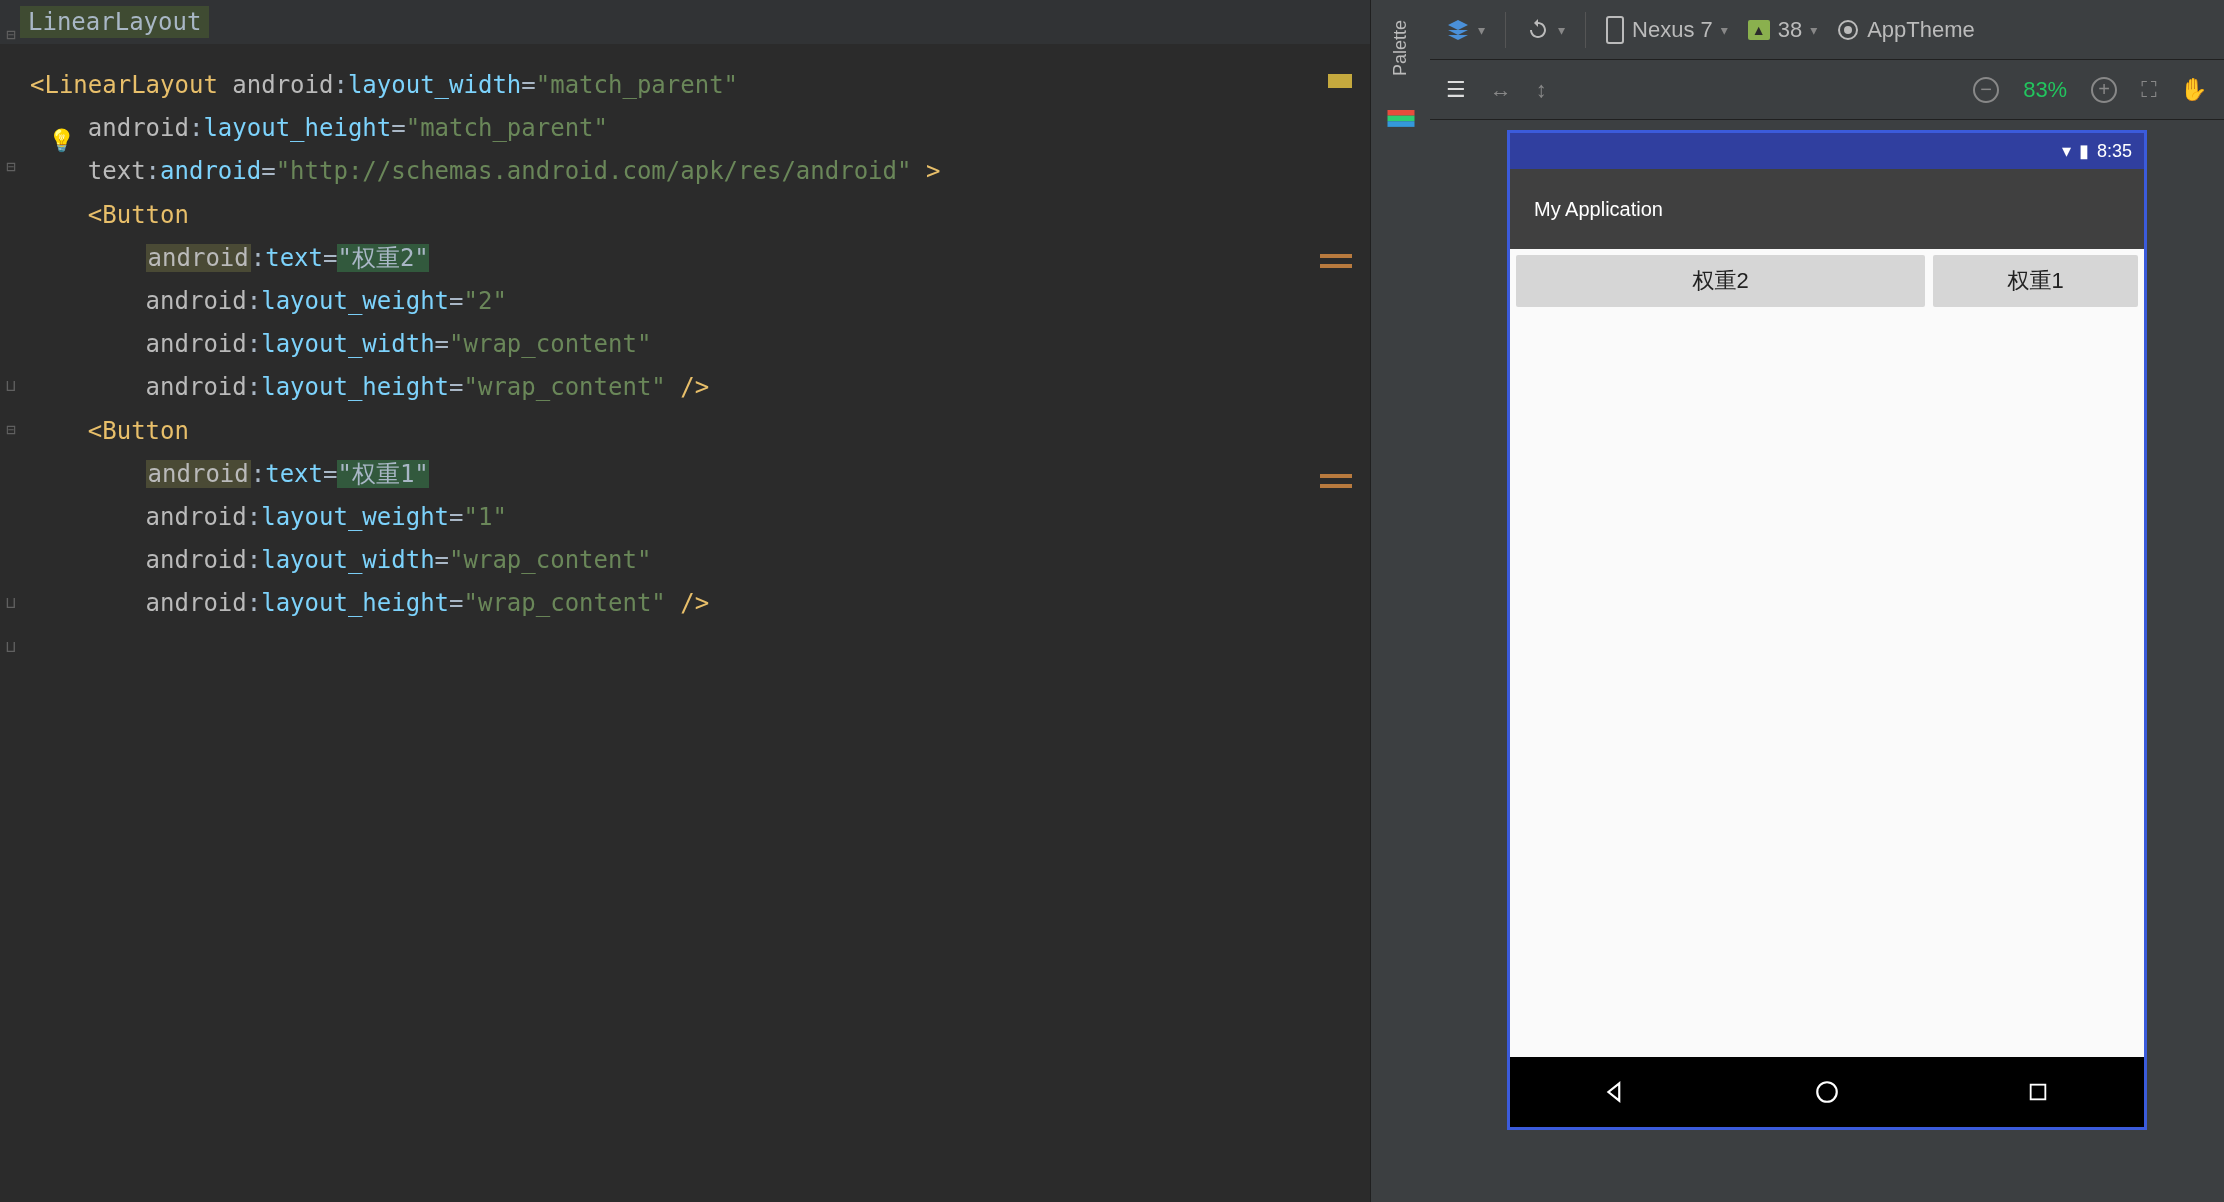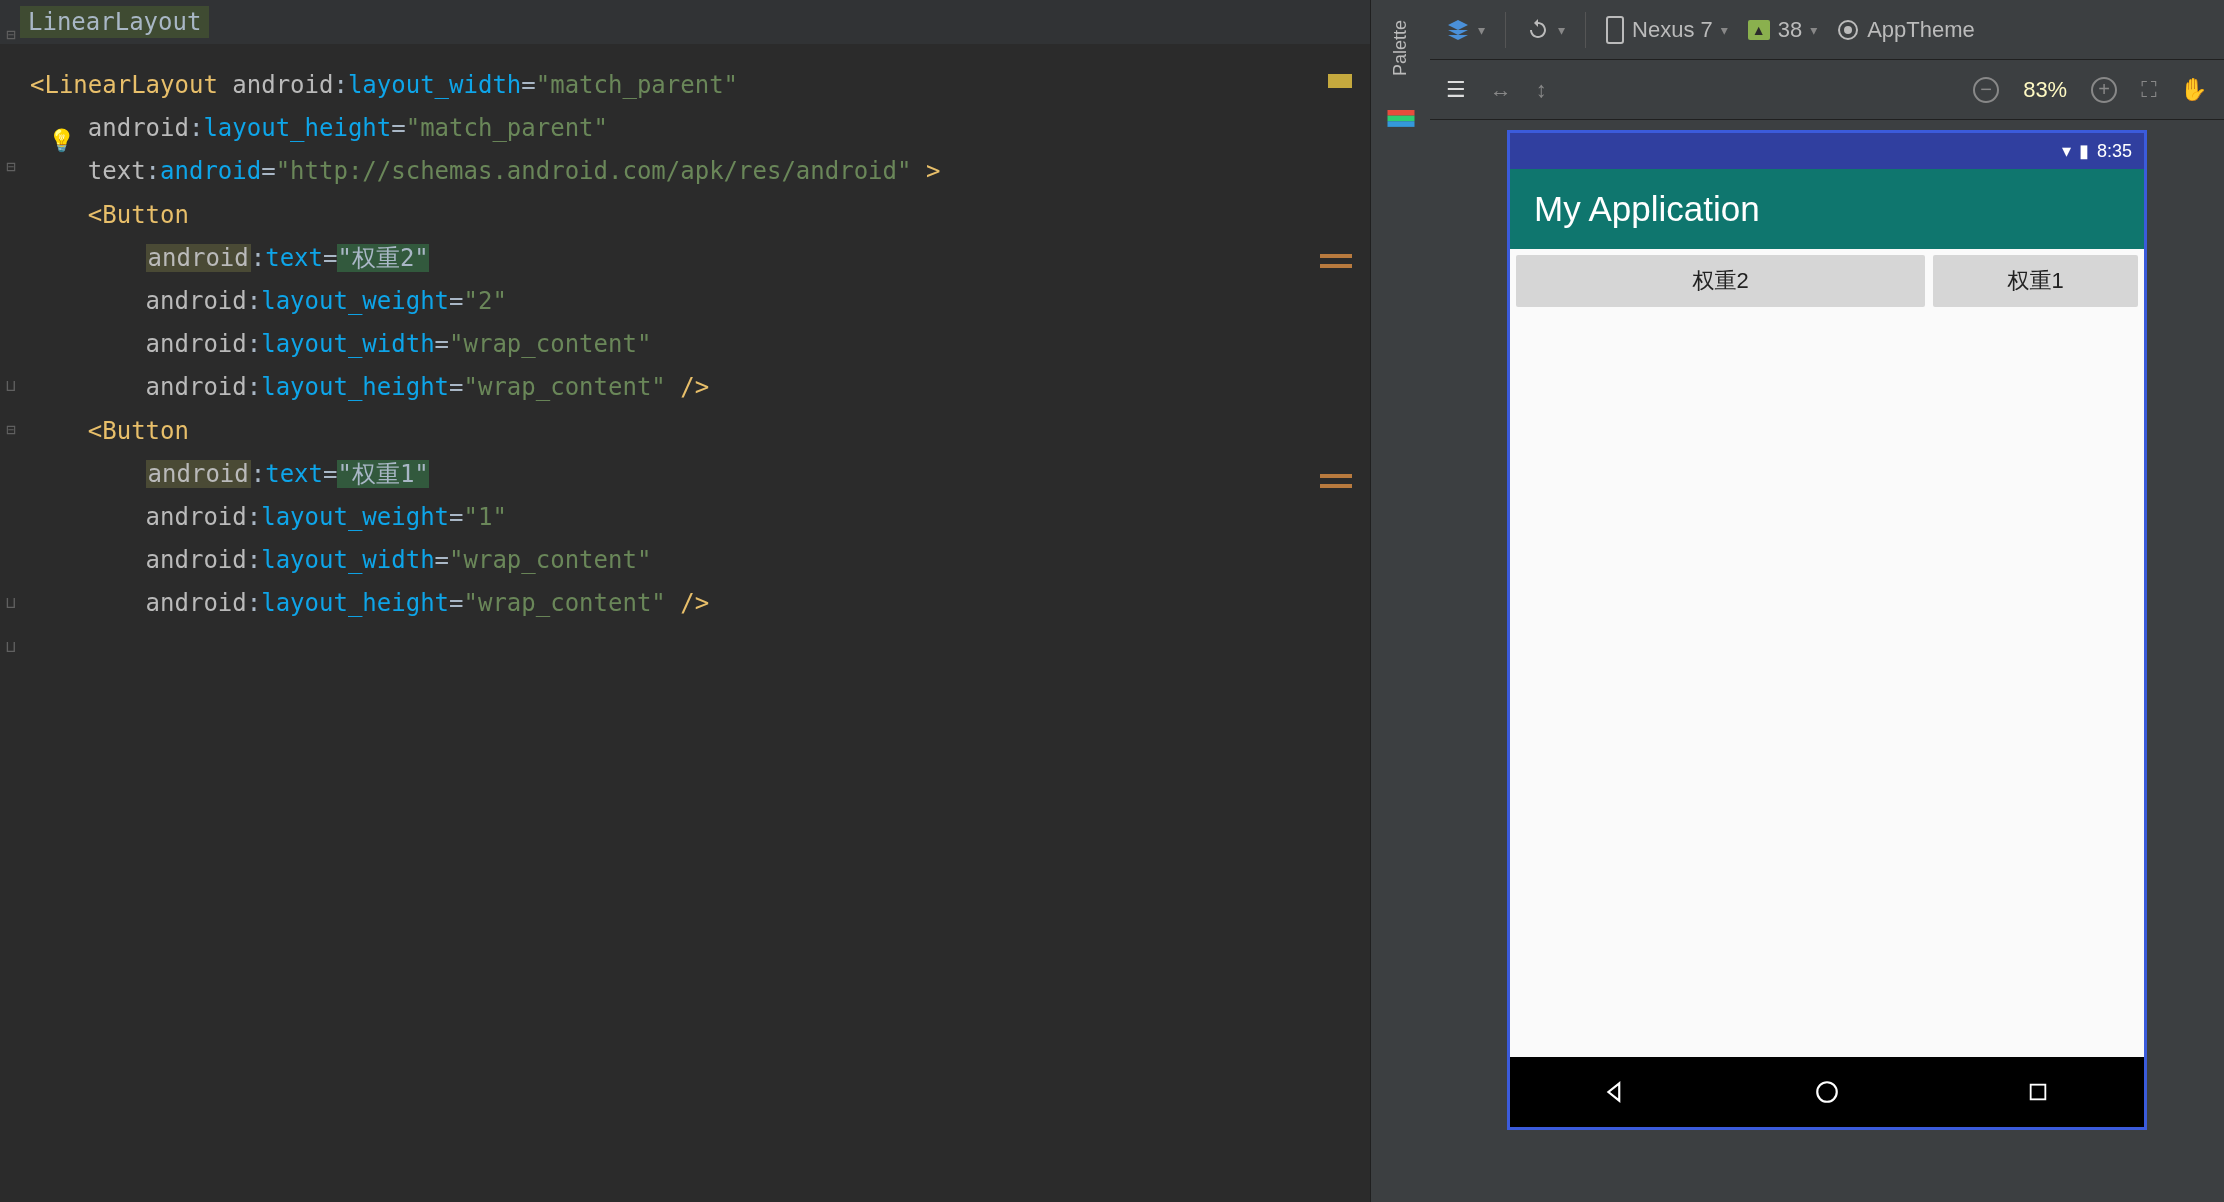--- a/index.html
+++ b/index.html
@@ -47,21 +47,21 @@
 .gutter-icon {
   position: absolute;
   left: 6px;
   font-size: 16px;
   color: #606060;
 }
 
 .code-line { white-space: pre; }
 .tag { color: #e8bf6a; }
 .ns { color: #bababa; }
-.attr { color: #0ea5e9; }
+.attr { color: #7dd3fc; }
 .attr-hl { background: #4a4a35; color: #bababa; padding: 0 2px; }
 .eq { color: #a9b7c6; }
 .str { color: #6a8759; }
 .bracket { color: #e8bf6a; }
 .punct { color: #a9b7c6; }
 
 .hint-bulb {
   position: absolute;
   left: 48px;
   top: 128px;
@@ -169,27 +169,27 @@
   justify-content: flex-end;
   padding: 0 12px;
   gap: 8px;
   color: #fff;
   font-family: sans-serif;
   font-size: 18px;
 }
 
 .device-appbar {
   height: 80px;
-  background: #0f766e;
+  background: #404040;
   display: flex;
   align-items: center;
   padding: 0 24px;
   color: #fff;
   font-family: sans-serif;
-  font-size: 35px;
+  font-size: 20px;
   font-weight: 500;
 }
 
 .device-content {
   background: #fafafa;
   height: calc(100% - 36px - 80px - 70px);
   padding: 6px;
   display: flex;
   gap: 8px;
 }
@@ -308,21 +308,21 @@
       <span>AppTheme</span>
     </div>
   </div>
 
   <div class="preview-controls">
     <span style="color:#ddd">☰</span>
     <span>↔</span>
     <span>↕</span>
     <div class="ctrl-spacer"></div>
     <span style="border:2px solid #888;border-radius:50%;width:26px;height:26px;display:inline-flex;align-items:center;justify-content:center;font-size:20px">−</span>
-    <span style="color:#fef9c3">83%</span>
+    <span style="color:#22c55e">83%</span>
     <span style="border:2px solid #888;border-radius:50%;width:26px;height:26px;display:inline-flex;align-items:center;justify-content:center;font-size:20px">+</span>
     <span>⛶</span>
     <span>✋</span>
   </div>
 
   <div class="device-frame">
     <div class="device-statusbar">
       <span>▾</span>
       <span>▮</span>
       <span>8:35</span>

